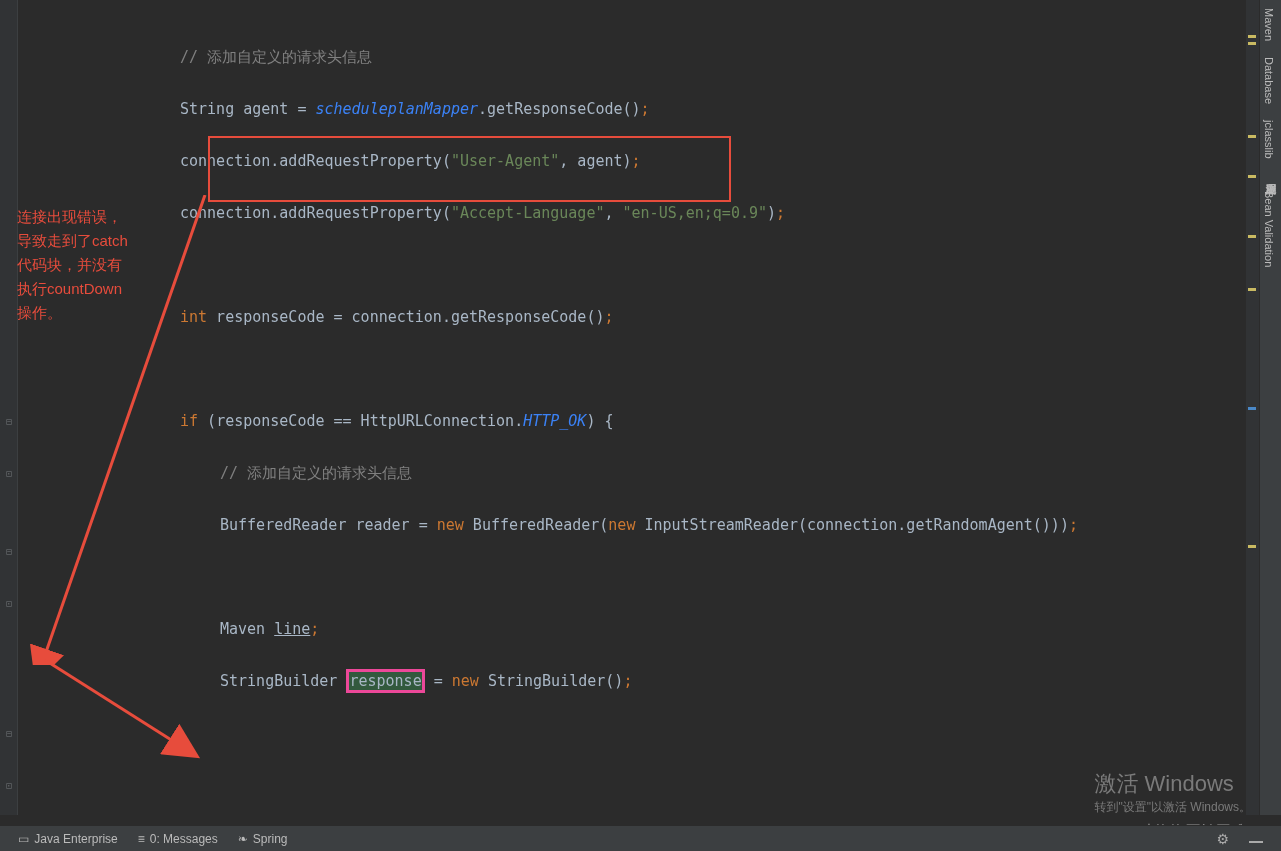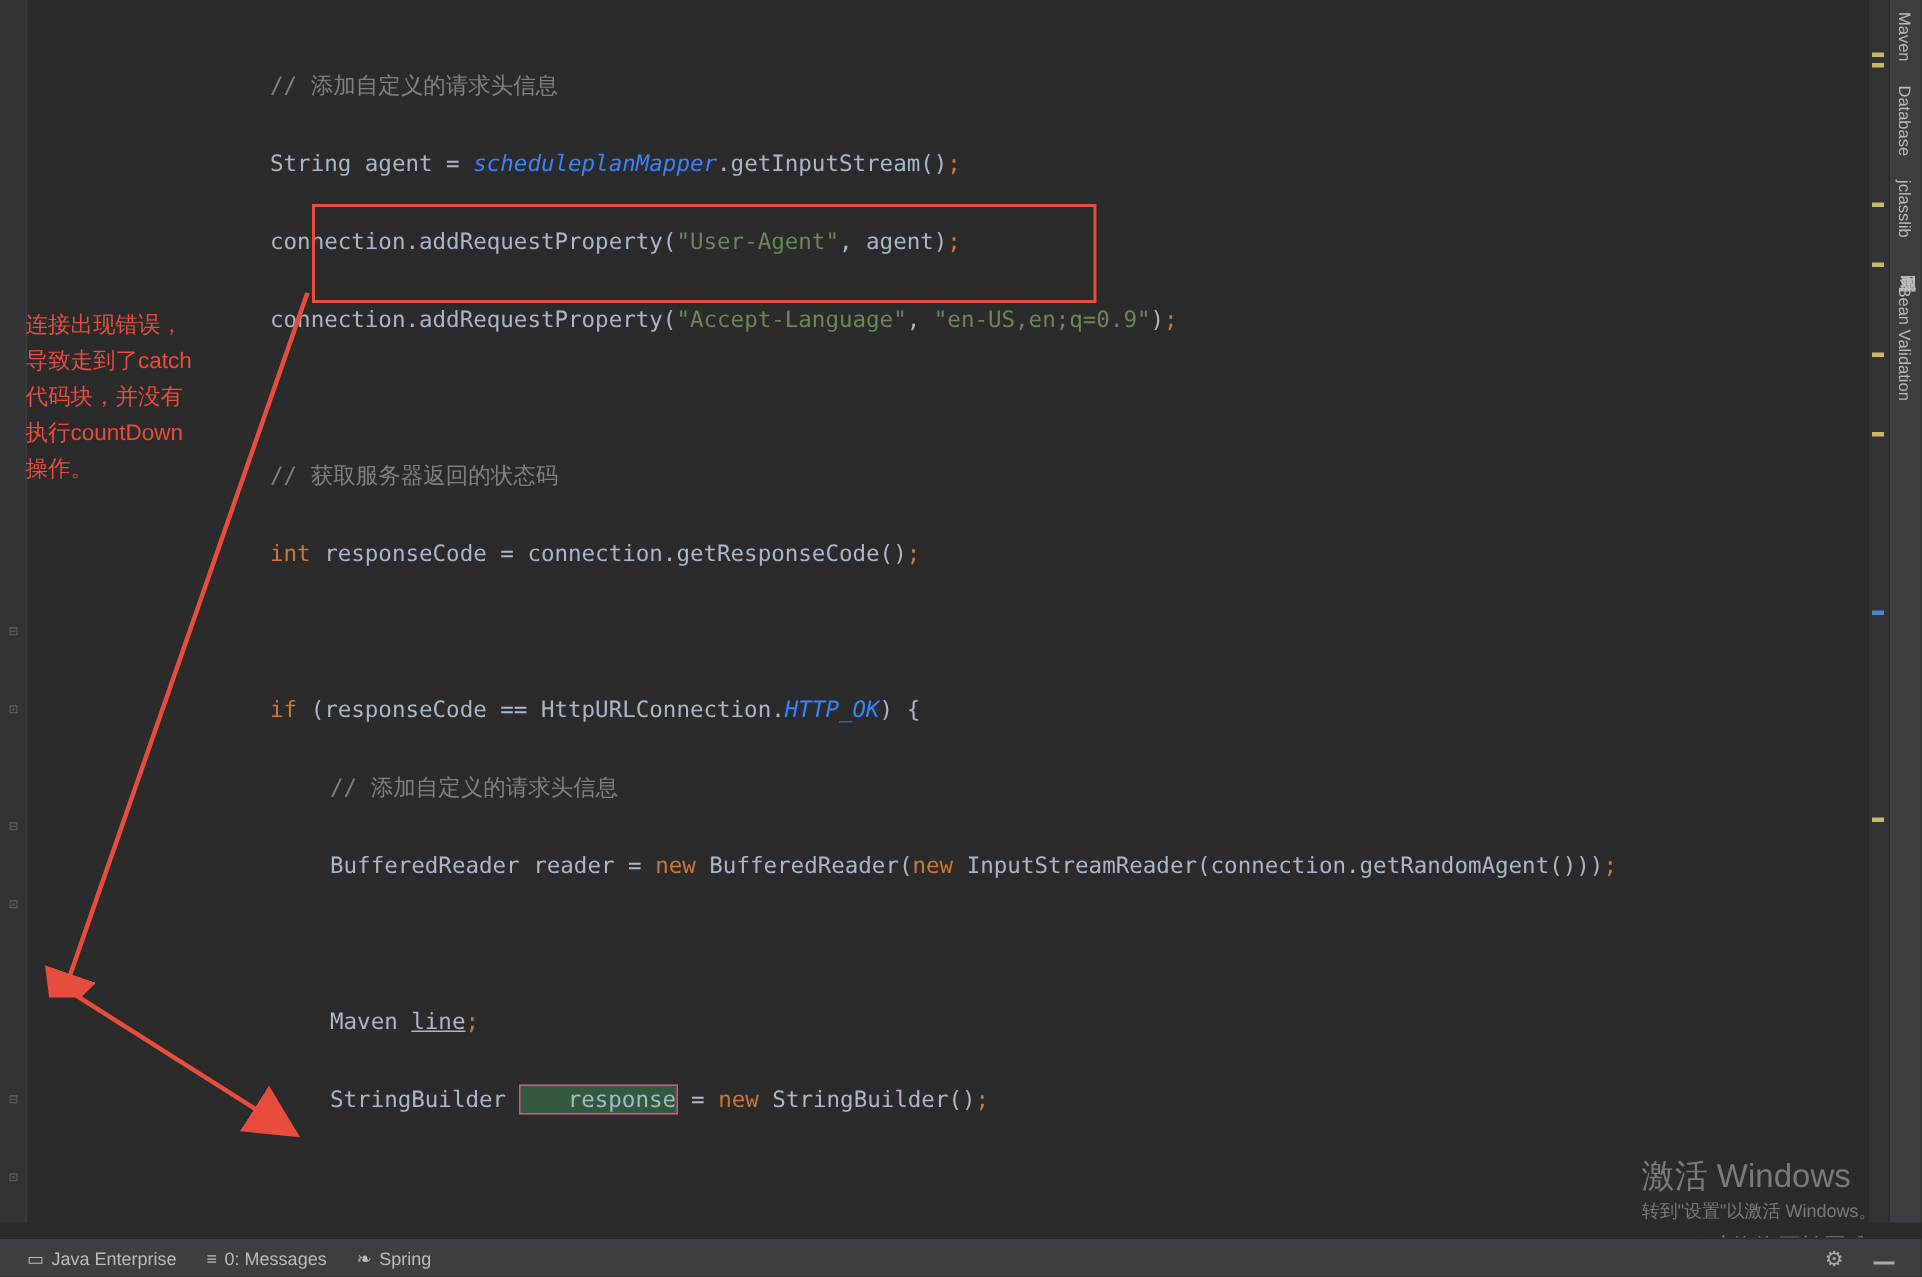--- a/index.html
+++ b/index.html
@@ -43,21 +43,21 @@
   overflow: hidden;
 }
 .line { padding-left: 160px; }
 .indent1 { padding-left: 200px; }
 .comment { color: #808080; }
 .keyword { color: #CC7832; }
 .string { color: #6A8759; }
 .static { color: #3b82f6; font-style: italic; }
 .paren { color: #A9B7C6; }
 .underline { text-decoration: underline; }
-.hl { background: #32593D; border: 1px solid #ec4899; padding-left: 31px; }
+.hl { background: #32593D; border: 3px solid #ec4899; }
 
 .annotation {
   position: absolute;
   left: 17px;
   top: 205px;
   color: #E74C3C;
   font-size: 15px;
   line-height: 24px;
   font-family: "Microsoft YaHei", sans-serif;
   width: 155px;
@@ -159,25 +159,24 @@
     <div class="fold-mark" style="top:468px">⊡</div>
     <div class="fold-mark" style="top:546px">⊟</div>
     <div class="fold-mark" style="top:598px">⊡</div>
     <div class="fold-mark" style="top:728px">⊟</div>
     <div class="fold-mark" style="top:780px">⊡</div>
   </div>
 </div>
 
 <div class="editor">
 <div class="line"><span class="comment">// 添加自定义的请求头信息</span></div>
-<div class="line"><span>String agent = </span><span class="static">scheduleplanMapper</span><span>.getInputStream</span><span class="paren">()</span><span class="keyword">;</span></div>
+<div class="line"><span>String agent = </span><span class="static">scheduleplanMapper</span><span>.getResponseCode</span><span class="paren">()</span><span class="keyword">;</span></div>
 <div class="line"><span>connection.addRequestProperty</span><span>(</span><span class="string">"User-Agent"</span><span>, agent</span><span>)</span><span class="keyword">;</span></div>
 <div class="line"><span>connection.addRequestProperty</span><span>(</span><span class="string">"Accept-Language"</span><span>, </span><span class="string">"en-US,en;q=0.9"</span><span>)</span><span class="keyword">;</span></div>
 <div class="line"> </div>
-<div class="line"><span class="comment">// 获取服务器返回的状态码</span></div>
 <div class="line"><span class="keyword">int</span><span> responseCode = connection.getResponseCode</span><span>()</span><span class="keyword">;</span></div>
 <div class="line"> </div>
 <div class="line"><span class="keyword">if</span><span> (</span><span>responseCode == HttpURLConnection.</span><span class="static">HTTP_OK</span><span>) {</span></div>
 <div class="indent1"><span class="comment">// 添加自定义的请求头信息</span></div>
 <div class="indent1"><span>BufferedReader reader = </span><span class="keyword">new</span><span> BufferedReader</span><span>(</span><span class="keyword">new</span><span> InputStreamReader</span><span>(</span><span>connection.getRandomAgent</span><span>()))</span><span class="keyword">;</span></div>
 <div class="indent1"> </div>
 <div class="indent1"><span>Maven </span><span class="underline">line</span><span class="keyword">;</span></div>
 <div class="indent1"><span>StringBuilder </span><span class="hl">response</span><span> = </span><span class="keyword">new</span><span> StringBuilder</span><span>()</span><span class="keyword">;</span></div>
 <div class="indent1"> </div>
 

